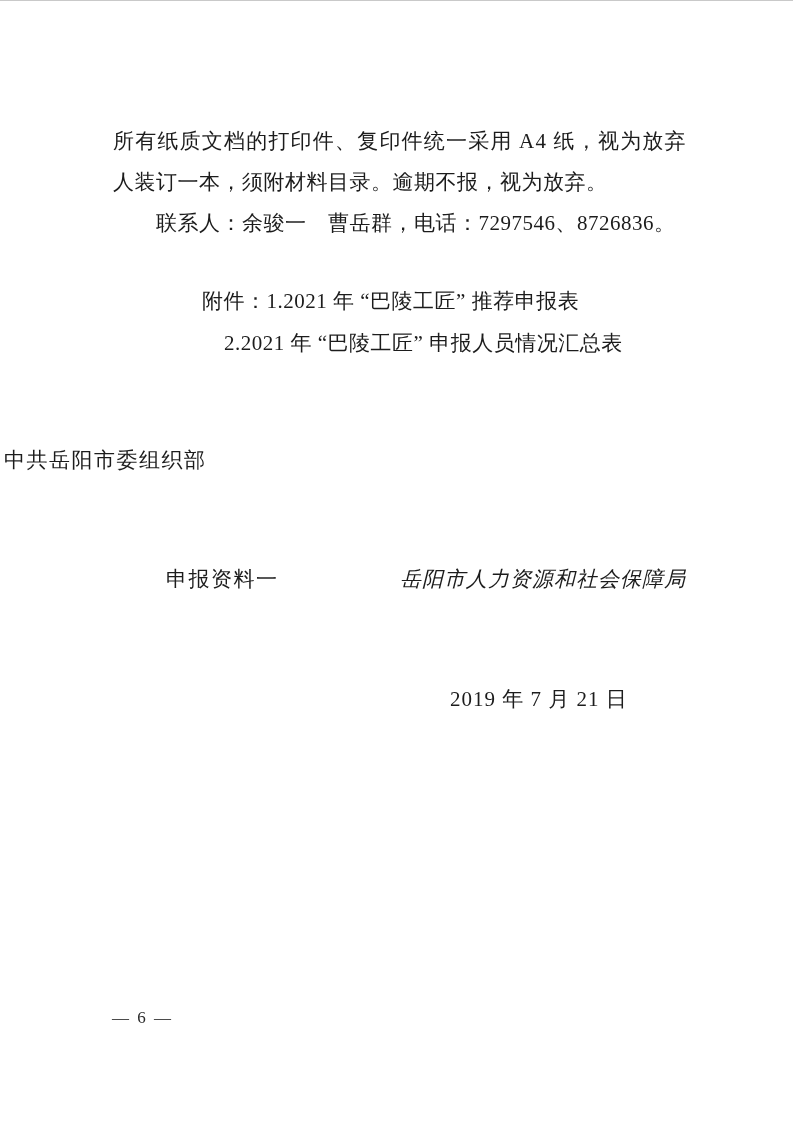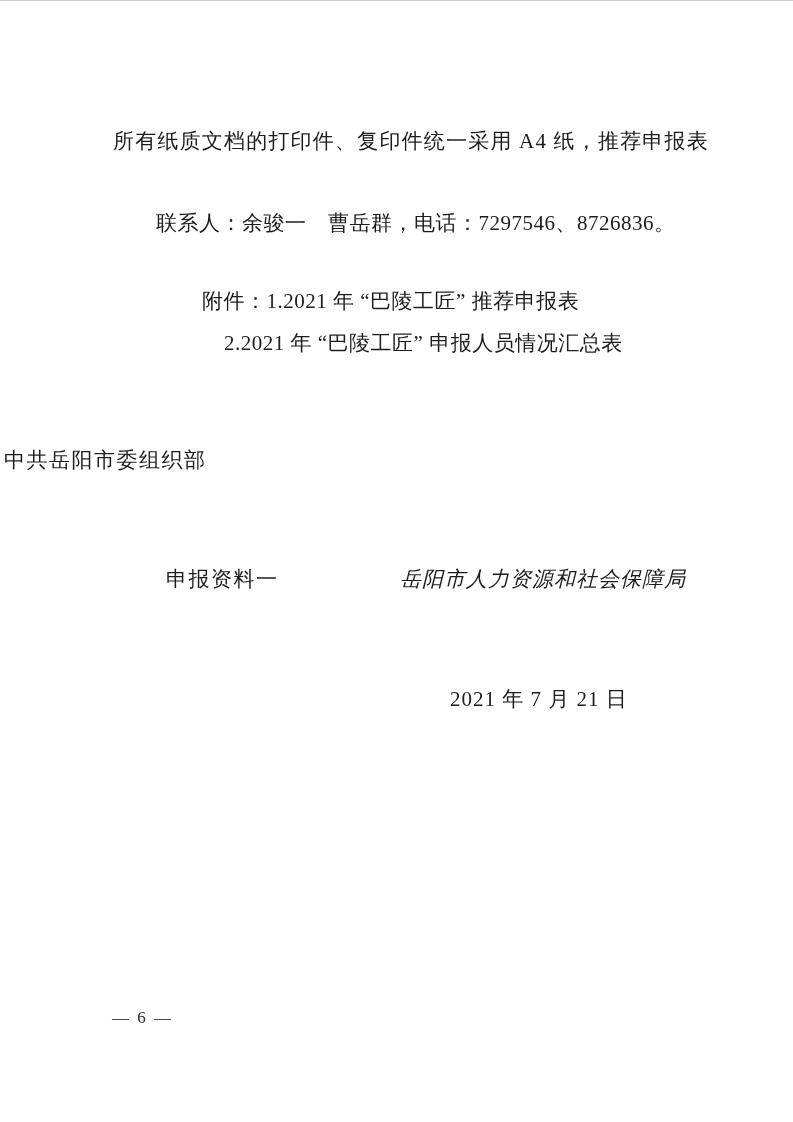--- a/index.html
+++ b/index.html
@@ -74,33 +74,34 @@
     white-space: nowrap;
   }
 </style>
 </head>
 <body>
 
 <div class="page">
 
   <div class="scan-edge"></div>
 
-  <div class="doc-line justified" style="top:130px; left:113px;">所有纸质文档的打印件、复印件统一采用 A4 纸，推荐申报表</div>
+  <div class="doc-line justified" style="top:130px; left:113px;">所有纸质文档的打印件、复印件统一采用 A4 纸，视为放弃</div>
 
+  <div class="doc-line" style="top:171px; left:113px;">人装订一本，须附材料目录。逾期不报，视为放弃。</div>
 
   <div class="doc-line" style="top:212px; left:156px;">联系人：余骏一　曹岳群，电话：7297546、8726836。</div>
 
   <div class="doc-line" style="top:290px; left:156px;margin-left:46px;">附件：1.2021 年 “巴陵工匠” 推荐申报表</div>
 
   <div class="doc-line" style="top:332px; left:224px;">2.2021 年 “巴陵工匠” 申报人员情况汇总表</div>
 
   <div class="doc-line org-center" style="top:449px;">中共岳阳市委组织部</div>
 
   <div class="doc-line org-row" style="top:568px;">
     <span class="org-left-span">申报资料一</span>
     <span class="org-right-span">岳阳市人力资源和社会保障局</span>
   </div>
 
-  <div class="doc-line date-line" style="top:688px;">2021 年 7 月 21 日</div>
+  <div class="doc-line date-line" style="top:688px;">2019 年 7 月 21 日</div>
 
   <div class="page-number">— 6 —</div>
 
 </div>
 
 </body></html>

